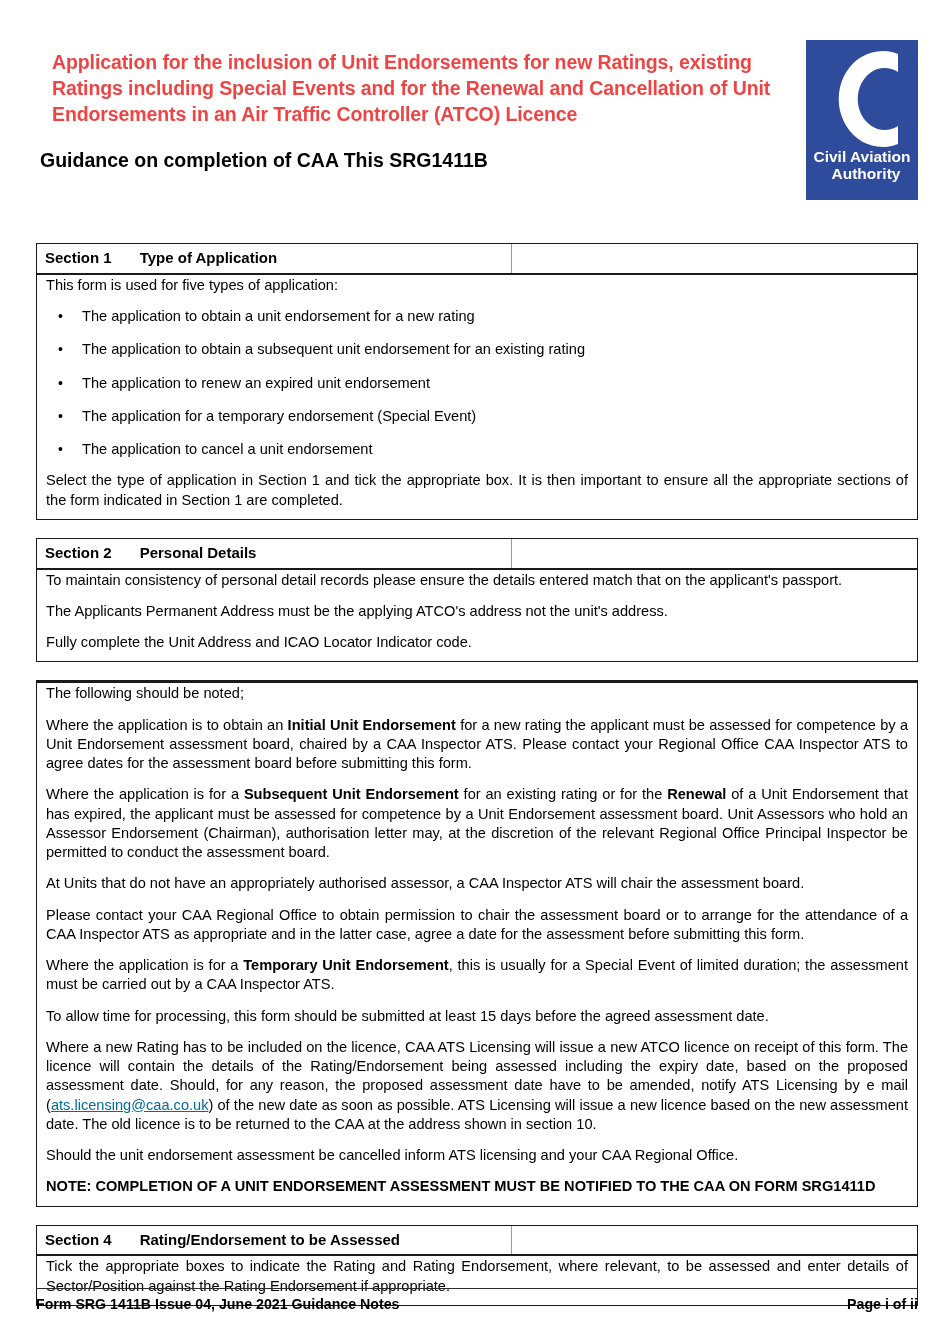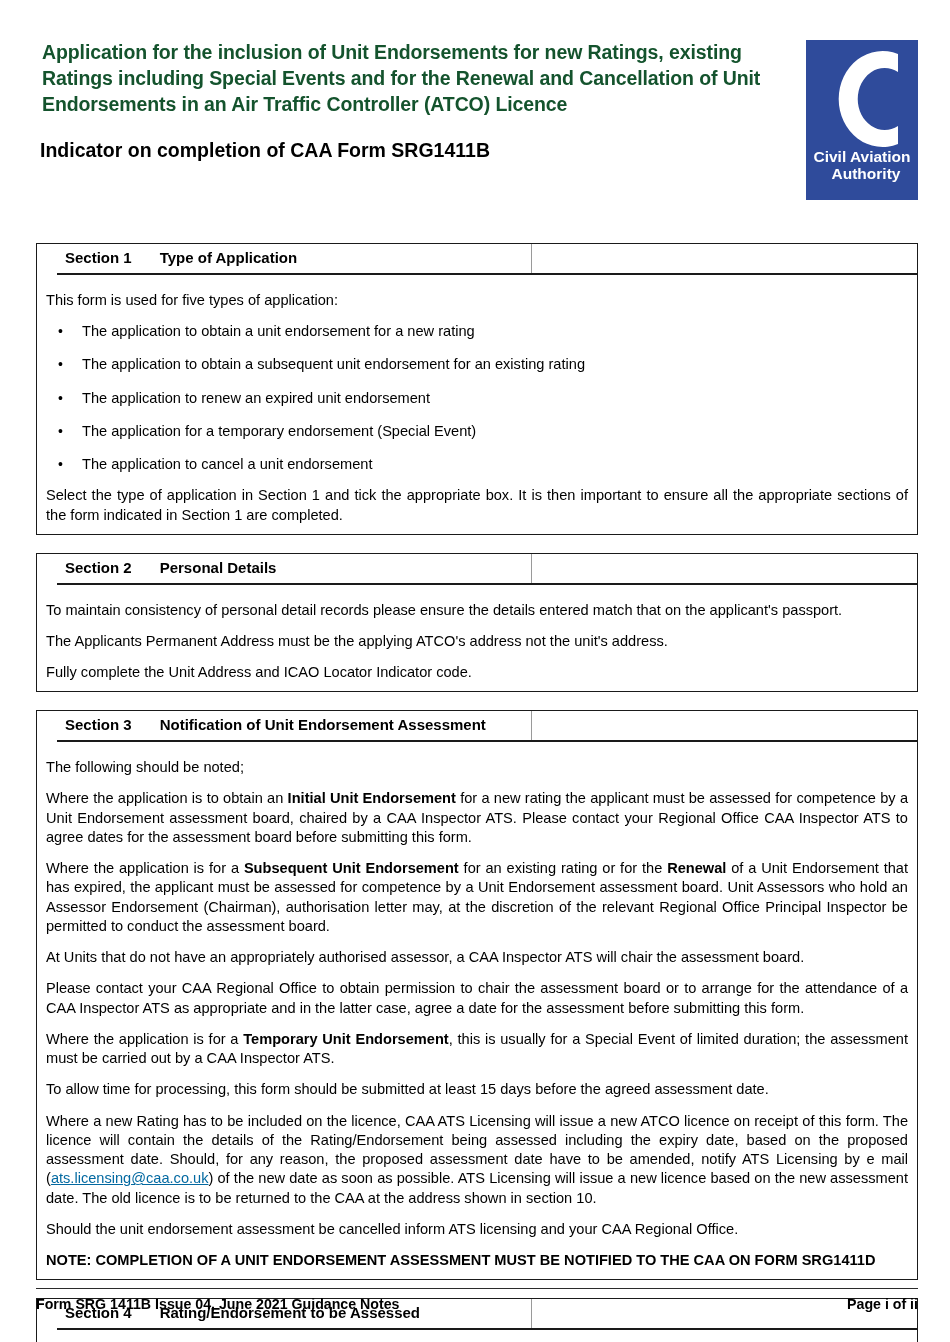--- a/index.html
+++ b/index.html
@@ -37,22 +37,22 @@
   }
   .header-text {
     width: 745px;
     padding-top: 4px;
   }
   .doc-title {
     font-size: 19.5px;
     font-weight: bold;
     line-height: 1.33;
     letter-spacing: -0.1px;
-    margin: 2px;
-    color: #14532d;
+    margin: 12px;
+    color: #ef4444;
   }
   .doc-subtitle {
     font-size: 19.5px;
     font-weight: bold;
     line-height: 1.33;
     margin: 20px 0 0 0;
     color: #000;
   }
 
   
@@ -75,21 +75,20 @@
   .section {
     border: 1px solid #1a1a1a;
     box-sizing: border-box;
     margin-bottom: 18px;
     background: #fff;
   }
   .section-head {
     display: flex;
     border-bottom: 2.5px solid #1a1a1a;
     box-sizing: border-box;
-    margin-left: 20px;
   }
   .section-head .head-left {
     flex: 0 0 474px;
     padding: 5px 0 5px 8px;
     box-sizing: border-box;
     display: flex;
     align-items: baseline;
   }
   .section-head .head-right {
     flex: 1 1 auto;
@@ -103,21 +102,21 @@
     white-space: nowrap;
   }
   .sec-title {
     font-size: 15px;
     font-weight: bold;
     line-height: 1.25;
     margin-left: 28px;
     white-space: nowrap;
   }
   .section-body {
-    padding: 16px 9px 9px 9px;
+    padding: 1px 9px 9px 9px;
   }
   .section-body p {
     margin: 0 0 0 0;
     font-size: 14.6px;
     line-height: 1.32;
     text-align: justify;
     text-justify: inter-word;
   }
   .section-body p + p { margin-top: 12px; }
   .section-body p.nojust { text-align: left; }
@@ -177,21 +176,21 @@
   }
 </style>
 </head>
 <body>
 
 <div class="page">
 
   <div class="header">
     <div class="header-text">
       <h1 class="doc-title">Application for the inclusion of Unit Endorsements for new Ratings, existing Ratings including Special Events and for the Renewal and Cancellation of Unit Endorsements in an Air Traffic Controller (ATCO) Licence</h1>
-      <h2 class="doc-subtitle">Indicator on completion of CAA Form SRG1411B</h2>
+      <h2 class="doc-subtitle">Guidance on completion of CAA This SRG1411B</h2>
     </div>
     <div class="logo">
       <svg width="112" height="160" viewBox="0 0 112 160">
         <rect x="0" y="0" width="112" height="160" fill="#2F4B9B"></rect>
         <path d="M 92 14 A 44 48 0 1 0 92 104 L 92 86 A 27 31 0 1 1 92 32 Z" fill="#FFFFFF"></path>
         <text x="56" y="122" font-family="Liberation Sans, sans-serif" font-size="15.5" font-weight="bold" fill="#FFFFFF" text-anchor="middle">Civil Aviation</text>
         <text x="60" y="139" font-family="Liberation Sans, sans-serif" font-size="15.5" font-weight="bold" fill="#FFFFFF" text-anchor="middle">Authority</text>
       </svg>
     </div>
   </div>
@@ -244,24 +243,20 @@
       </div>
       <div class="section-body">
         <p class="nojust">To maintain consistency of personal detail records please ensure the details entered match that on the applicant's passport.</p>
         <p class="nojust">The Applicants Permanent Address must be the applying ATCO's address not the unit's address.</p>
         <p class="nojust">Fully complete the Unit Address and ICAO Locator Indicator code.</p>
       </div>
     </div>
 
     <div class="section">
       <div class="section-head">
-        <div class="head-left">
-          <span class="sec-num">Section 3</span>
-          <span class="sec-title">Notification of Unit Endorsement Assessment</span>
-        </div>
         <div class="head-right"></div>
       </div>
       <div class="section-body">
         <p class="nojust">The following should be noted;</p>
 
         <p><span>Where the application is to obtain an </span><b>Initial Unit Endorsement</b><span> for a new rating the applicant must be assessed for competence by a Unit Endorsement assessment board, chaired by a CAA Inspector ATS. Please contact your Regional Office CAA Inspector ATS to agree dates for the assessment board before submitting this form.</span></p>
 
         <p><span>Where the application is for a </span><b>Subsequent Unit Endorsement</b><span> for an existing rating or for the </span><b>Renewal</b><span> of a Unit Endorsement that has expired, the applicant must be assessed for competence by a Unit Endorsement assessment board. Unit Assessors who hold an Assessor Endorsement (Chairman), authorisation letter may, at the discretion of the relevant Regional Office Principal Inspector be permitted to conduct the assessment board.</span></p>
 
         <p class="nojust">At Units that do not have an appropriately authorised assessor, a CAA Inspector ATS will chair the assessment board.</p>

